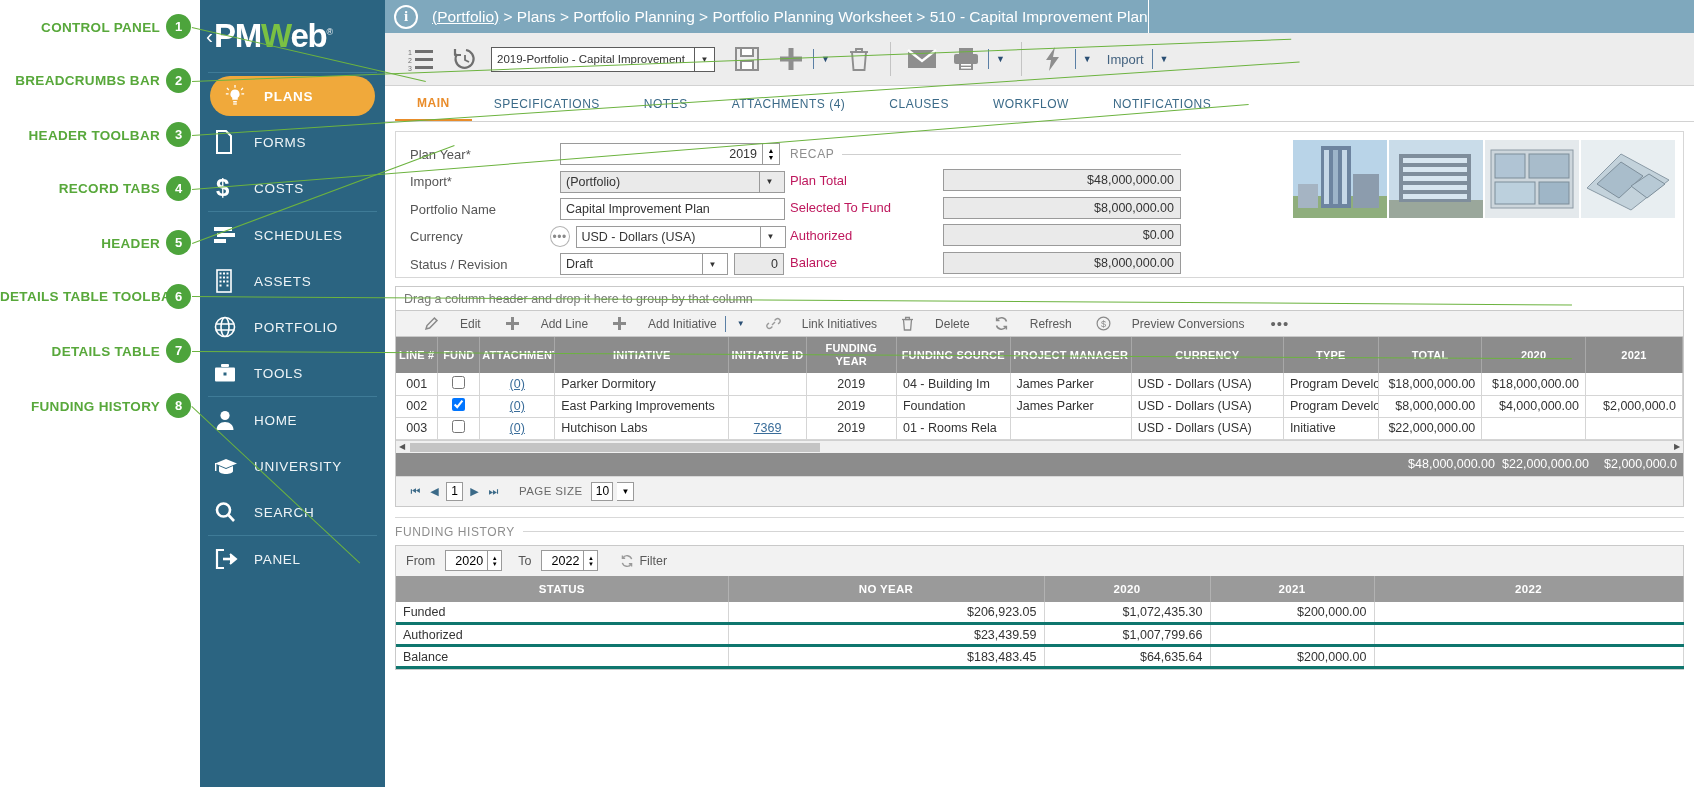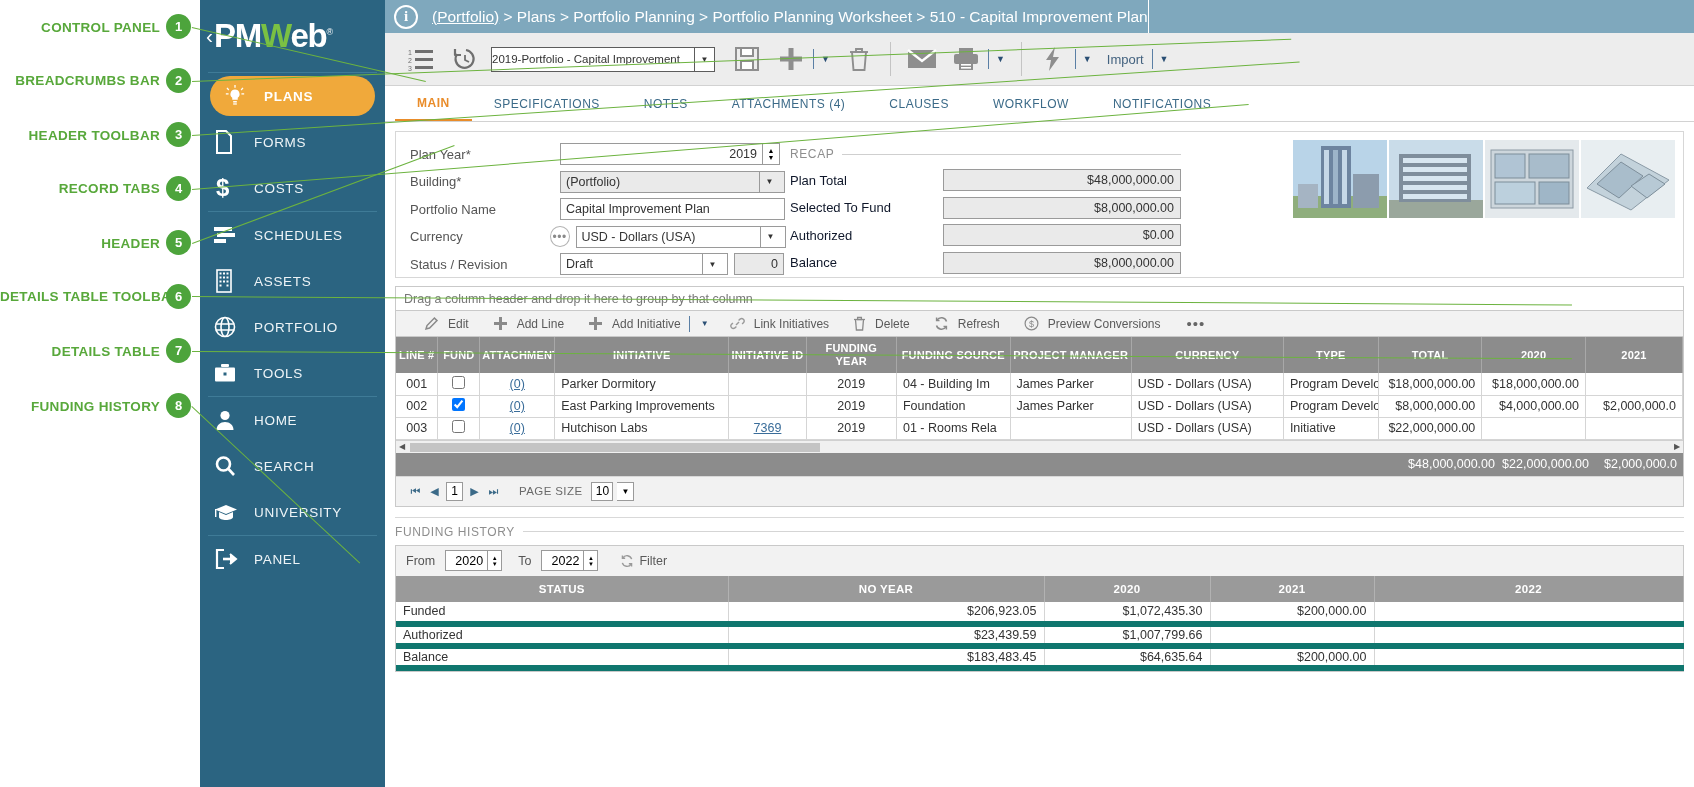--- a/index.html
+++ b/index.html
@@ -64,21 +64,21 @@
     height: 53px; background: #ededed; display: flex; align-items: center;
     border-bottom: 1px solid #d2d2d2; padding-left: 14px; gap: 0;
   }
   .tb-btn { width: 44px; height: 44px; display:flex; align-items:center; justify-content:center; cursor:pointer; }
   .tb-sep { width:1px; height:34px; background:#c4c4c4; margin: 0 9px; }
   .tb-caret { font-size: 9px; color: #2a4f74; padding: 0 7px; cursor: pointer; }
   .tb-vline { width: 1px; height: 20px; background: #5a7fa5; }
   .tb-select {
     height: 25px; width: 224px; border: 1px solid #5c5c5c; background: #fff;
     display: flex; align-items: center; font-size: 11.5px; color: #333;
-    margin: 0 10px 0 4px; justify-content: space-between;
+    padding-left: 5px; margin: 0 10px 0 4px; justify-content: space-between;
   }
   .tb-select .sel-arrow {
     width: 20px; height: 23px; border-left: 1px solid #5c5c5c; display:flex;
     align-items:center;justify-content:center; font-size: 8px;
   }
   .tb-import { font-size: 13px; color: #43627f; padding: 0 8px; cursor: pointer; }
 
   .tabs {
     height: 36px; display: flex; align-items: stretch; border-bottom: 1px solid #d2d2d2;
     padding-left: 10px; background: #fff;
@@ -110,40 +110,40 @@
   .ellipsis-btn {
     width: 21px; height: 21px; border-radius: 50%; border: 1px solid #b4b4b4; color:#8a8a8a;
     display:flex;align-items:center;justify-content:center;font-size:12px; margin-right:6px; cursor:pointer;
     letter-spacing: .5px;
   }
   .recap-col { width: 395px; padding-left: 4px; }
   .recap-title { display:flex; align-items:center; gap:8px; height: 26px; }
   .recap-title span { font-size: 12px; color: #8e8e8e; letter-spacing: .6px;}
   .recap-title .rule { flex: 1; height:1px; background:#cfcfcf; }
   .recap-row { display:flex; align-items:center; height: 26.5px; margin-bottom:1px; }
-  .recap-label { width: 153px; font-size: 13px; color: #0f172a; }
+  .recap-label { width: 153px; font-size: 13px; color: #be185d; }
   .recap-val {
     flex: 1; height: 22px; border:1px solid #9a9a9a; background:#eaeaea;
     display:flex;align-items:center;justify-content:flex-end;padding-right:6px;
     font-size:12.5px; color:#333;
   }
   .thumbs { position:absolute; right: 8px; top: 8px; display:flex; gap:2px; }
   .thumb { width: 94px; height: 78px; overflow:hidden; }
 
   
   .details-wrap { margin: 8px 10px 0 10px; border: 1px solid #c9c9c9; }
   .group-bar {
     height: 24px; background: #fff; border-bottom:1px solid #c9c9c9;
     display:flex; align-items:center; padding-left: 8px; font-size: 12.5px; color: #777;
   }
   .dt-toolbar {
     height: 26px; background: #f2f2f2; border-bottom:1px solid #c9c9c9;
     display:flex; align-items:center; padding-left: 16px; gap:0;
   }
-  .dt-btn { display:flex; align-items:center; gap:9px; font-size:12px; color:#5a5a5a; padding: 0 12px; cursor:pointer; }
+  .dt-btn { display:flex; align-items:center; gap:21px; font-size:12px; color:#5a5a5a; padding: 0 12px; cursor:pointer; }
   .dt-btn svg { display:block; }
   .dt-vline { width:1px; height:16px; background:#5a7fa5; margin:0 2px; }
   .dt-caret { font-size:8px; color:#2a4f74; padding: 0 9px; cursor:pointer; }
   .dt-dots { font-size: 15px; color:#666; letter-spacing:1px; padding: 0 14px; cursor:pointer; }
 
   table.grid { border-collapse: collapse; table-layout: fixed; width: 100%; }
   table.grid th {
     background: #8c8c8c; color:#fff; font-size: 11px; font-weight: bold;
     height: 36px; border-right: 1px solid #a8a8a8; text-align:center; letter-spacing:.2px;
     padding: 0 2px; overflow:hidden; white-space:normal; line-height: 13px;
@@ -190,21 +190,21 @@
   .fh-filter .lbl { font-size:12.5px; color:#555; }
   .fh-num { width:43px; height:21px; border:1px solid #9a9a9a; background:#fff;
     display:flex;align-items:center;justify-content:flex-end;padding-right:4px;font-size:12.5px; }
   .fh-spin { width:14px;height:21px;border:1px solid #9a9a9a;border-left:none;background:#fff;
     display:flex;flex-direction:column;align-items:center;justify-content:center;font-size:6px;line-height:6px;}
   .fh-filterbtn { display:flex;align-items:center;gap:5px;font-size:12.5px;color:#5a5a5a;margin-left:12px;cursor:pointer;justify-content:space-between;}
   table.fh-grid { border-collapse:collapse; table-layout:fixed; width:100%; }
   table.fh-grid th { background:#9a9a9a; color:#fff; font-size:11.5px; font-weight:bold;
     height:26px; border-right:1px solid #b2b2b2; letter-spacing:.3px; }
   table.fh-grid td { font-size:12.5px; height:22px; border-right:1px solid #d5d5d5;
-    border-bottom:6px solid #0f766e; color:#333; padding:0 7px; }
+    border-bottom:3px solid #0f766e; color:#333; padding:0 7px; }
 </style>
 </head>
 <body>
 
 <div class="annot-layer">
   <div class="annot-line" style="left:192px; top:27px; width:240px; transform:rotate(13deg);"></div>
   <div class="annot-line" style="left:192px; top:81px; width:1100px; transform:rotate(-2.2deg);"></div>
   <div class="annot-line" style="left:192px; top:135px; width:1110px; transform:rotate(-3.8deg);"></div>
   <div class="annot-line" style="left:192px; top:189px; width:1060px; transform:rotate(-4.6deg);"></div>
   <div class="annot-line" style="left:192px; top:243px; width:280px; transform:rotate(-20.5deg);"></div>
@@ -332,36 +332,36 @@
     <span class="nav-ico">
         <svg width="22" height="22" viewBox="0 0 22 22" fill="#fff">
           <circle cx="11" cy="6.5" r="4.6"></circle>
           <path d="M2.5 21c0-5 3.8-8 8.5-8s8.5 3 8.5 8z"></path>
         </svg>
       </span>
     <span>HOME</span>
   </div>
   <div class="nav-item">
     <span class="nav-ico">
-        <svg width="22" height="22" viewBox="0 0 22 22" fill="none" stroke="#fff" stroke-width="2.6">
-          <circle cx="9.5" cy="9" r="6.5"></circle>
-          <path d="M14.5 14l5.5 6"></path>
-        </svg>
-      </span>
-    <span>SEARCH</span>
-  </div>
-  <div class="nav-item">
-    <span class="nav-ico">
         <svg width="24" height="18" viewBox="0 0 24 18" fill="#fff">
           <path d="M12 2L23 6.5 12 11 1 6.5z"></path>
           <path d="M5 9v5c0 2 3.5 3 7 3s7-1 7-3V9l-7 3z"></path>
           <rect x="1" y="6" width="1.4" height="8"></rect>
         </svg>
       </span>
     <span>UNIVERSITY</span>
+  </div>
+  <div class="nav-item">
+    <span class="nav-ico">
+        <svg width="22" height="22" viewBox="0 0 22 22" fill="none" stroke="#fff" stroke-width="2.6">
+          <circle cx="9.5" cy="9" r="6.5"></circle>
+          <path d="M14.5 14l5.5 6"></path>
+        </svg>
+      </span>
+    <span>SEARCH</span>
   </div>
   <div class="nav-sep"></div>
   <div class="nav-item">
     <span class="nav-ico">
         <svg width="24" height="22" viewBox="0 0 24 22" fill="none" stroke="#fff" stroke-width="2.2">
           <path d="M10 2H3v18h7"></path>
           <path d="M9 11h12" stroke-width="2.6"></path>
           <path d="M16 6l6 5-6 5" fill="#fff" stroke="#fff" stroke-width="2"></path>
         </svg>
       </span>
@@ -466,21 +466,21 @@
     <div class="form-col">
       <div class="form-row">
         <div class="form-label">Plan Year*</div>
         <div class="fld num" style="width:203px">2019</div>
         <div class="spin">
             <span>▲</span>
             <span>▼</span>
           </div>
       </div>
       <div class="form-row">
-        <div class="form-label">Building*</div>
+        <div class="form-label">Import*</div>
         <div class="fld readonly" style="width:225px">
           <span>(Portfolio)</span>
           <span class="drop-arrow">▼</span>
         </div>
       </div>
       <div class="form-row">
         <div class="form-label">Portfolio Name</div>
         <div class="fld" style="width:225px">Capital Improvement Plan</div>
       </div>
       <div class="form-row">

